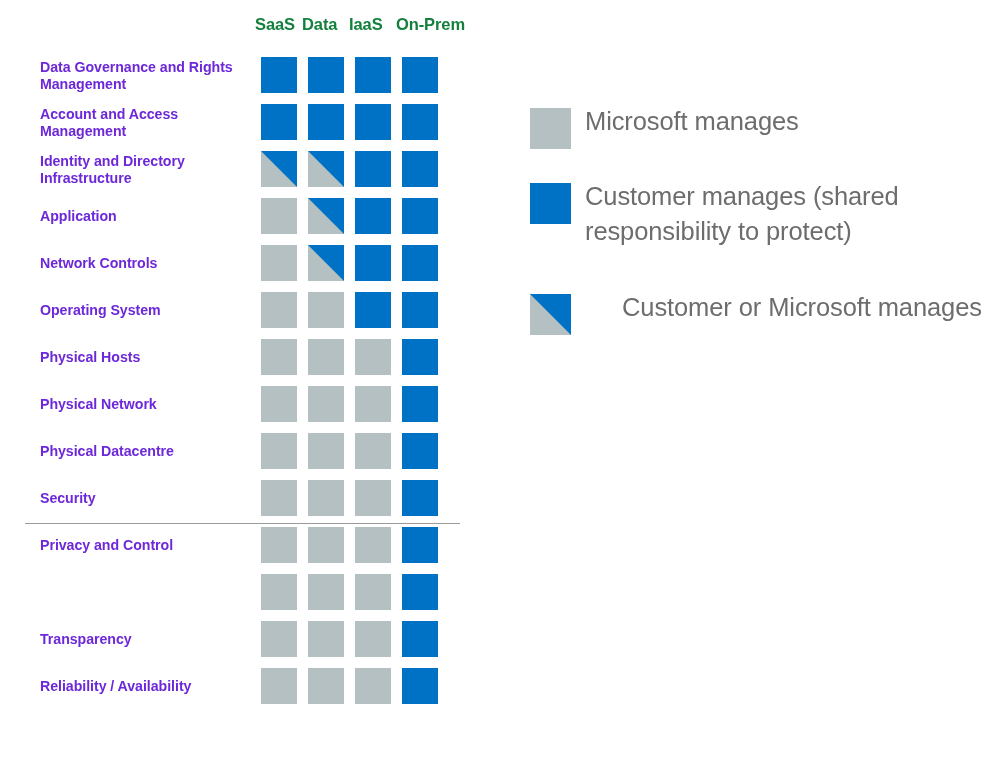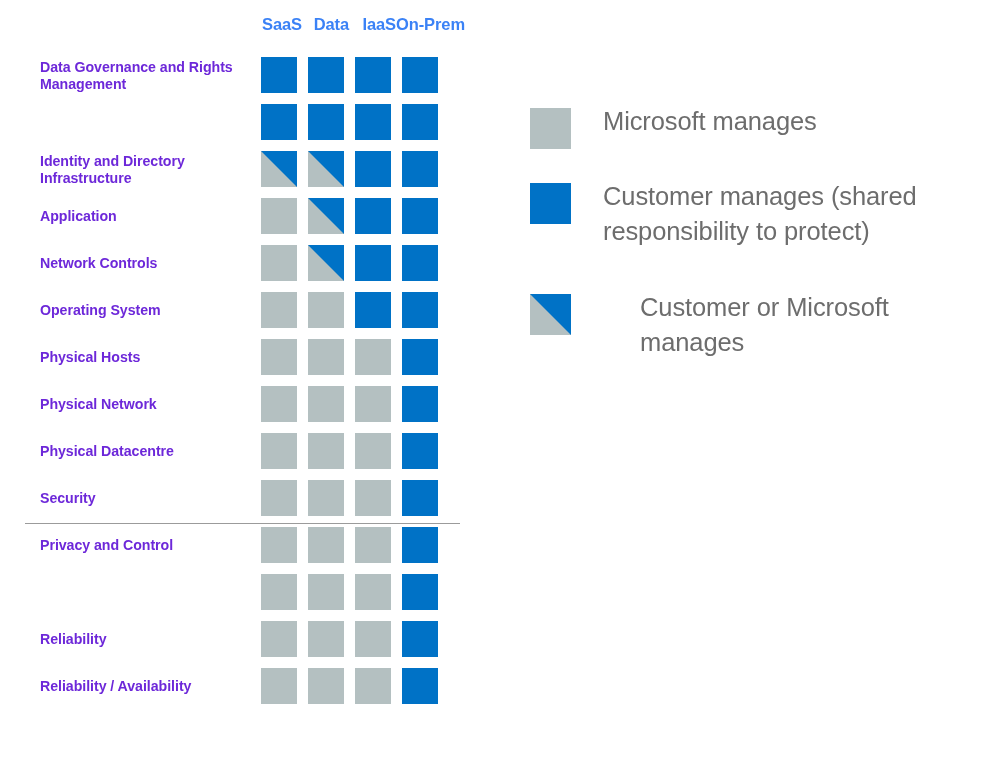--- a/index.html
+++ b/index.html
@@ -31,24 +31,24 @@
     position: absolute;
     left: 255px;
     top: 14px;
     height: 26px;
     display: flex;
   }
   .col-header {
     width: 47px;
     font-size: 16.5px;
     font-weight: 600;
-    color: #3b82f6;
+    color: #15803d;
     letter-spacing: -0.1px;
     white-space: nowrap;
-    text-align: right;
+    text-align: left;
     line-height: 20px;
   }
   .col-header:last-child { width: auto; }
 
   #rows {
     position: absolute;
     left: 0;
     top: 52px;
     width: 480px;
   }
@@ -123,21 +123,21 @@
     flex: 0 0 41px;
     margin-top: 4px;
   }
   .legend-swatch.ms { background: #b4c0c1; }
   .legend-swatch.cust { background: #0072c6; }
   .legend-swatch.split {
     background: linear-gradient(to top right, #b4c0c1 0%, #b4c0c1 49.6%, #0072c6 50.4%, #0072c6 100%);
   }
 
   .legend-label {
-    margin-left: 32px;
+    margin-left: 14px;
     font-size: 25.5px;
     font-weight: 400;
     color: #6d6d6d;
     line-height: 35px;
     letter-spacing: -0.1px;
     white-space: pre-line;
   }
 </style>
 </head>
 <body>
@@ -155,20 +155,21 @@
       <div class="row">
         <div class="row-label">Data Governance and Rights Management</div>
         <div class="cells">
           <div class="cell cust"></div>
           <div class="cell cust"></div>
           <div class="cell cust"></div>
           <div class="cell cust"></div>
         </div>
       </div>
       <div class="row">
+        <div class="row-label">Account and Access Management</div>
         <div class="cells">
           <div class="cell cust"></div>
           <div class="cell cust"></div>
           <div class="cell cust"></div>
           <div class="cell cust"></div>
         </div>
       </div>
       <div class="row">
         <div class="row-label">Identity and Directory Infrastructure</div>
         <div class="cells">
@@ -252,21 +253,21 @@
       </div>
       <div class="row">
         <div class="cells">
           <div class="cell ms"></div>
           <div class="cell ms"></div>
           <div class="cell ms"></div>
           <div class="cell cust"></div>
         </div>
       </div>
       <div class="row">
-        <div class="row-label">Reliability</div>
+        <div class="row-label">Transparency</div>
         <div class="cells">
           <div class="cell ms"></div>
           <div class="cell ms"></div>
           <div class="cell ms"></div>
           <div class="cell cust"></div>
         </div>
       </div>
       <div class="row">
         <div class="row-label">Reliability / Availability</div>
         <div class="cells">

